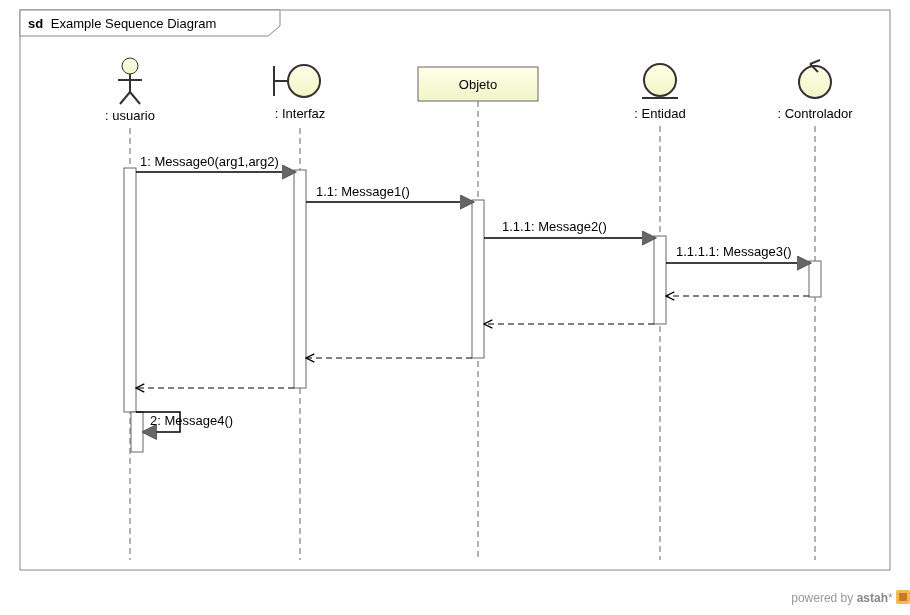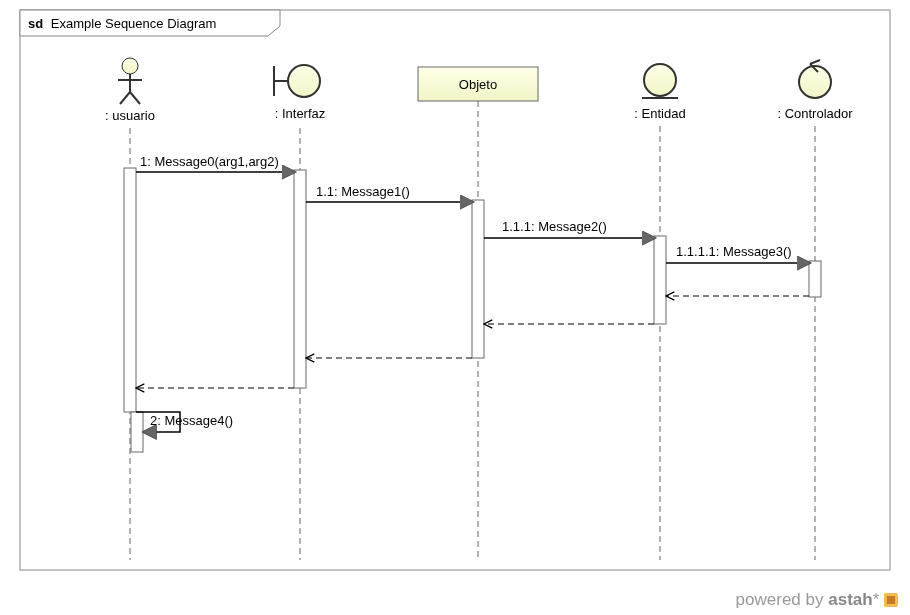--- a/index.html
+++ b/index.html
@@ -11,23 +11,23 @@
     color: #000;
   }
   .dashed { stroke-dasharray: 6,4; }
   text { font-family: Arial, Helvetica, sans-serif; font-size: 13px; }
   .footer {
     position: absolute;
     left: 0;
     width: 910px;
     top: 590px;
     text-align: right;
-    font-size: 17px;
+    font-size: 12px;
     color: #999;
-    padding-right: 12px;
+    padding-right: 0;
     box-sizing: border-box;
   }
   .footer b { color: #888; font-weight: bold; }
   .astah-icon {
     display:inline-block;
     width:14px;height:14px;
     background: #f4b94f;
     vertical-align: -2px;
     border-radius:2px;
     position:relative;

